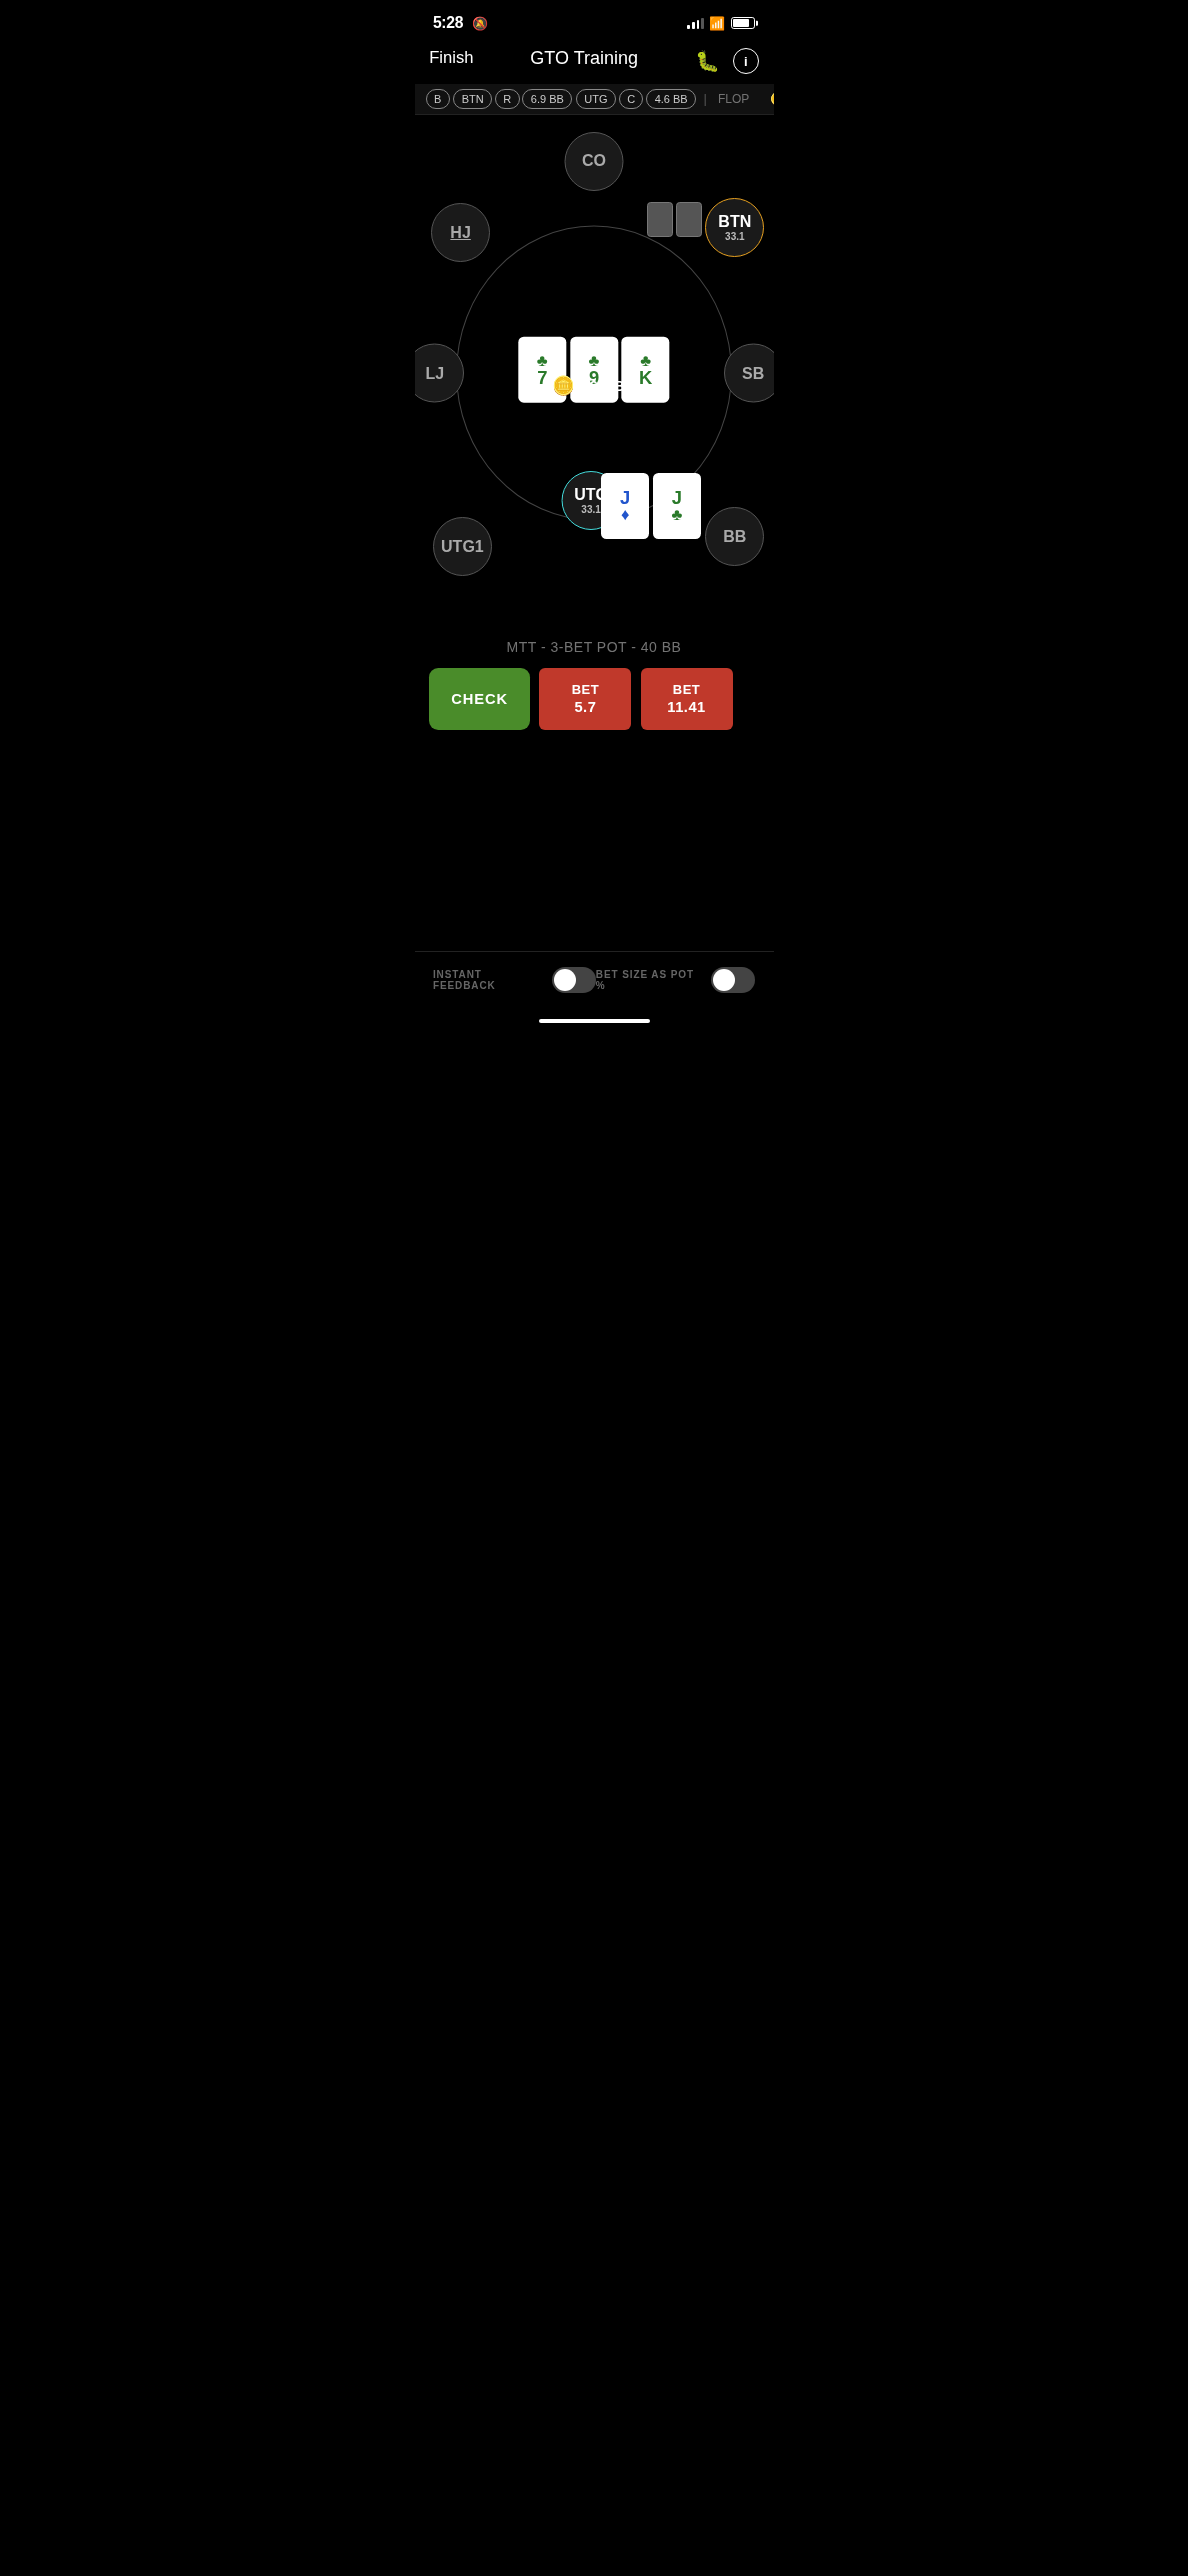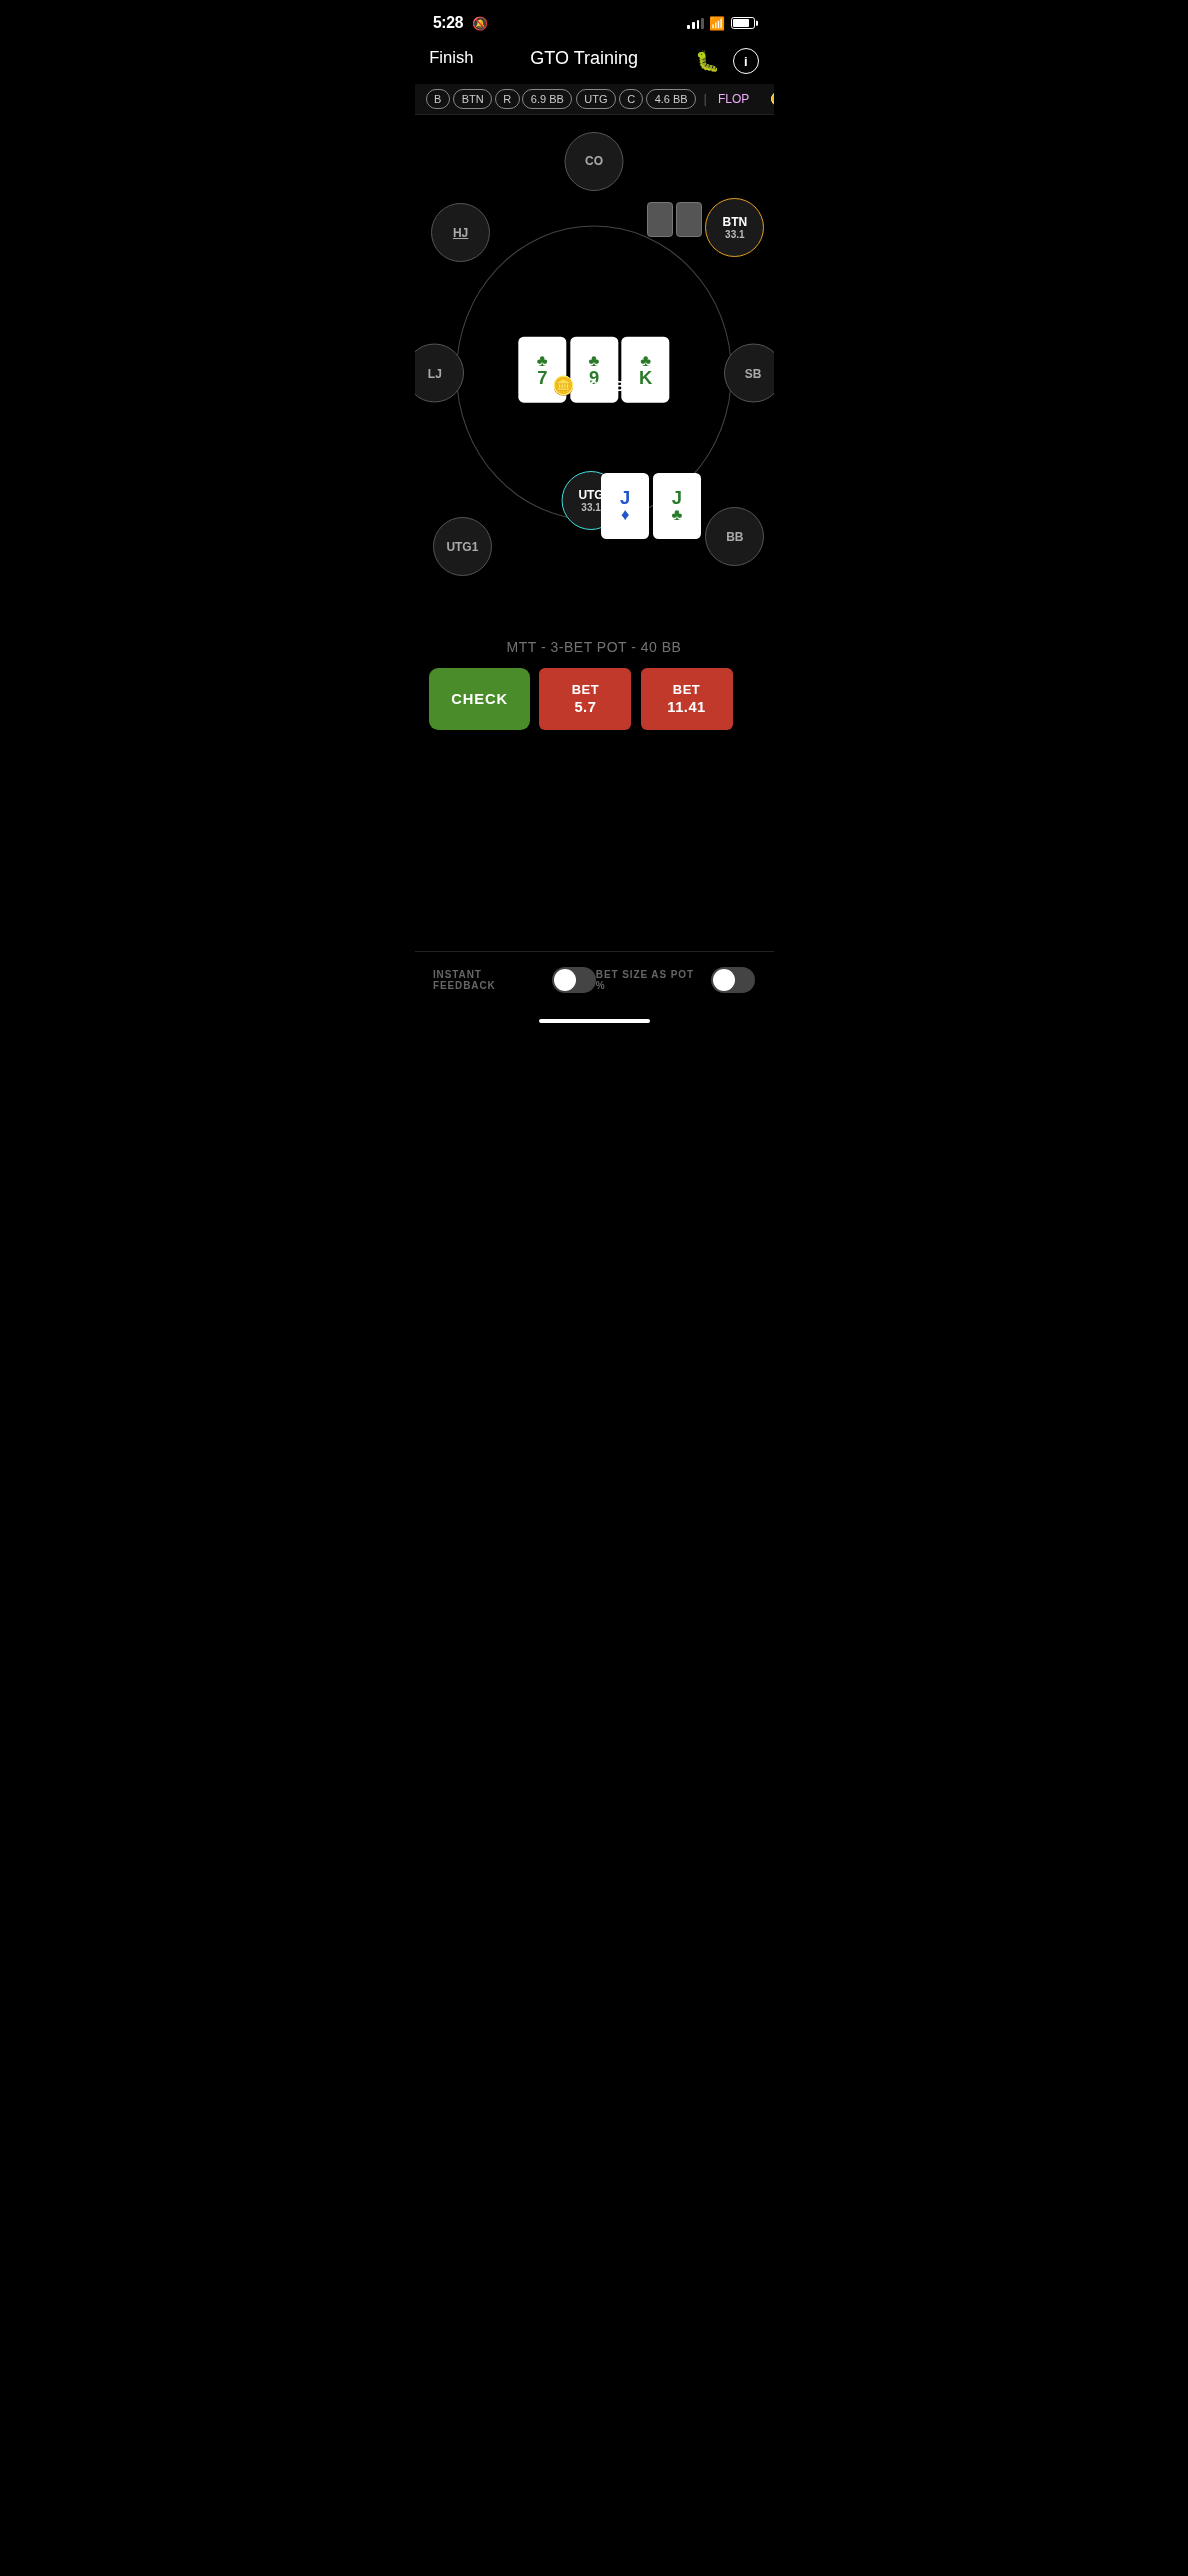--- a/index.html
+++ b/index.html
@@ -148,21 +148,21 @@
       font-size: 13px;
       margin: 0 3.7px;
     }
 
     .flop-label {
       display: flex;
       align-items: center;
       gap: 21px;
       white-space: nowrap;
       font-size: 12px;
-      color: #f0abfc;
+      color: #737373;
       margin-left: 3.7px;
       justify-content: space-between;
     }
 
     
     .table-area {
       position: relative;
       width: 100%;
       height: 516px;
       display: flex;
@@ -203,21 +203,21 @@
       color: #fff;
     }
 
     .seat.btn-seat {
       border-color: #e6a020;
       background: #1a1a1a;
       color: #fff;
     }
 
     .seat-label {
-      font-size: 12px;
+      font-size: 16px;
       font-weight: 700;
     }
 
     .seat-stack {
       font-size: 10px;
       color: #bbb;
     }
 
     
     .seat-co { top: 16.6px; left: 50%; transform: translateX(-50%); }

